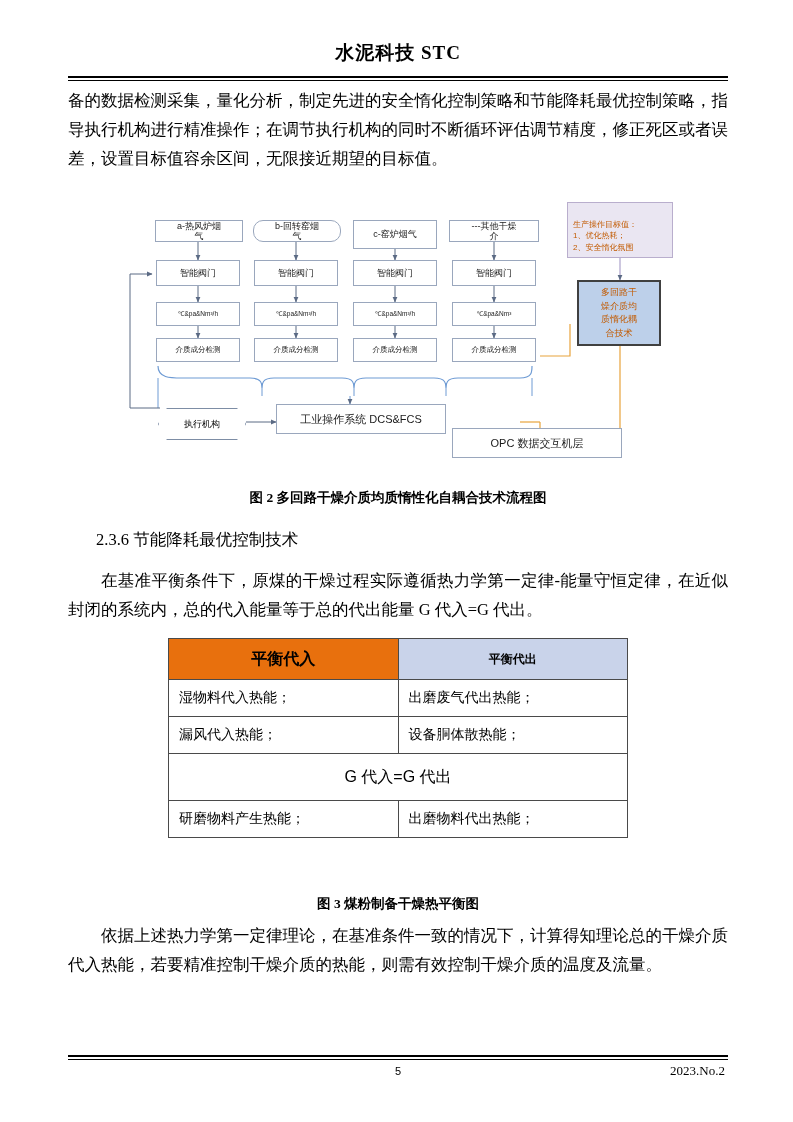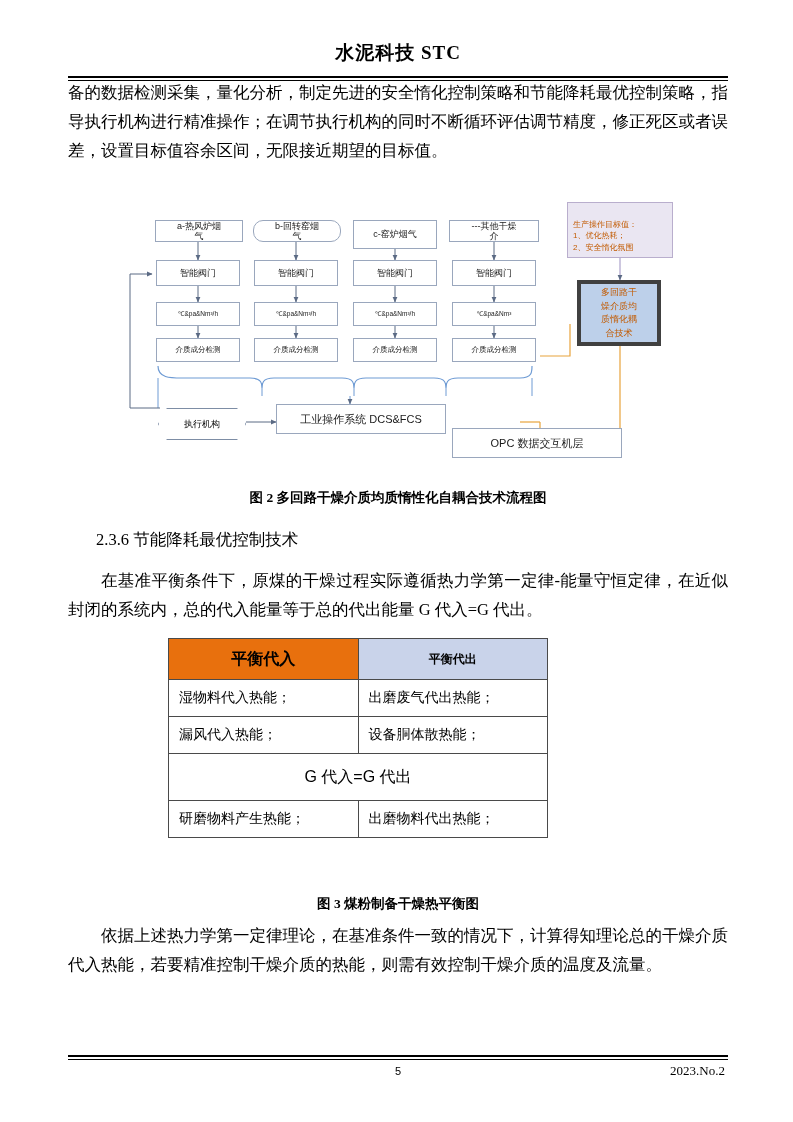--- a/index.html
+++ b/index.html
@@ -55,21 +55,21 @@
   
   .para {
     position: absolute;
     font-size: 16.5px;
     line-height: 29px;
     text-align: justify;
     text-justify: inter-ideograph;
   }
   #para-top {
     left: 68px;
-    top: 78px;
+    top: 86px;
     width: 660px;
   }
   #section-heading {
     position: absolute;
     left: 68px;
     top: 525px;
     width: 660px;
     font-size: 16.5px;
     line-height: 29px;
     text-indent: 28px;
@@ -107,21 +107,21 @@
     font-family: "Liberation Sans", sans-serif;
     font-size: 9px;
     color: #1a1a1a;
     line-height: 1.15;
     padding: 1px 18px;
   }
   .fig2 .node.sm { font-size: 7.5px; }
   .fig2 .node.xs { font-size: 6.5px; }
   .fig2 .blue-fill {
     background: #bdd0ea;
-    border: 4px solid #404040;
+    border: 2px solid #404040;
     color: #c25a00;
   }
   .fig2 .lav-fill {
     background: #eae6f2;
     border: 1px solid #b9aecd;
     color: #c25a00;
     font-size: 8px;
     line-height: 1.45;
     display: block;
     padding: 4px 5px;
@@ -153,21 +153,21 @@
     font-family: "Liberation Serif", serif;
   }
   #fig2-caption { top: 489px; }
   #fig3-caption { top: 895px; }
 
   
   .fig3-table {
     position: absolute;
     left: 168px;
     top: 638px;
-    width: 380px;
+    width: 460px;
     border-collapse: collapse;
     font-family: "Liberation Sans", sans-serif;
     border-radius: 8px;
   }
   .fig3-table td {
     border: 1px solid #4a4a4a;
     height: 32px;
     padding: 2px 10px;
     font-size: 14px;
     vertical-align: middle;

